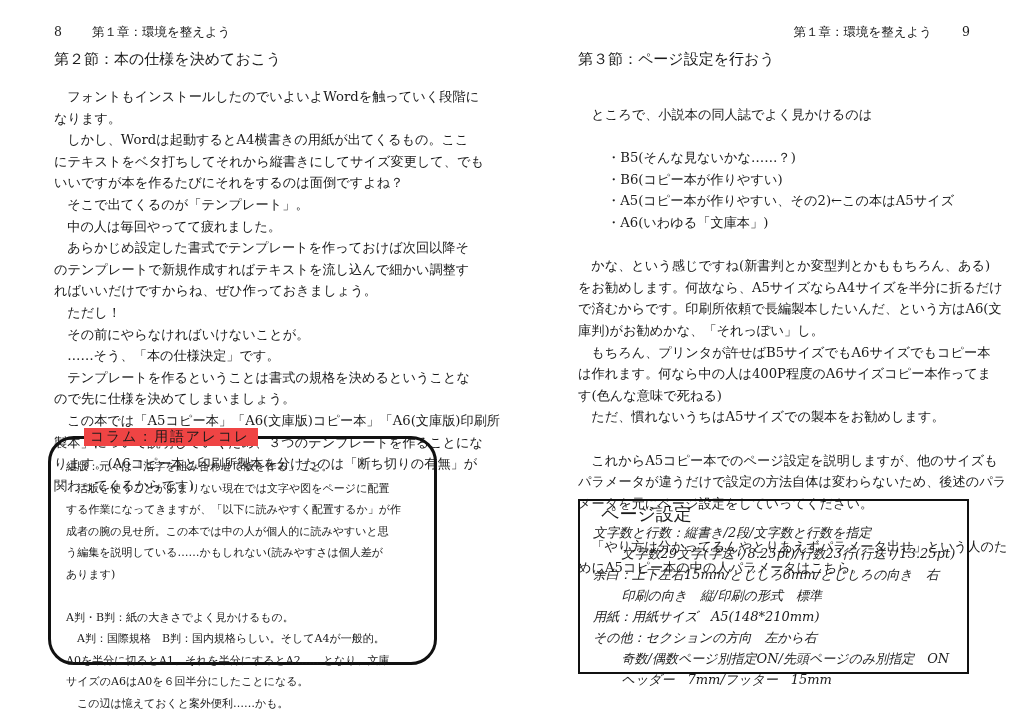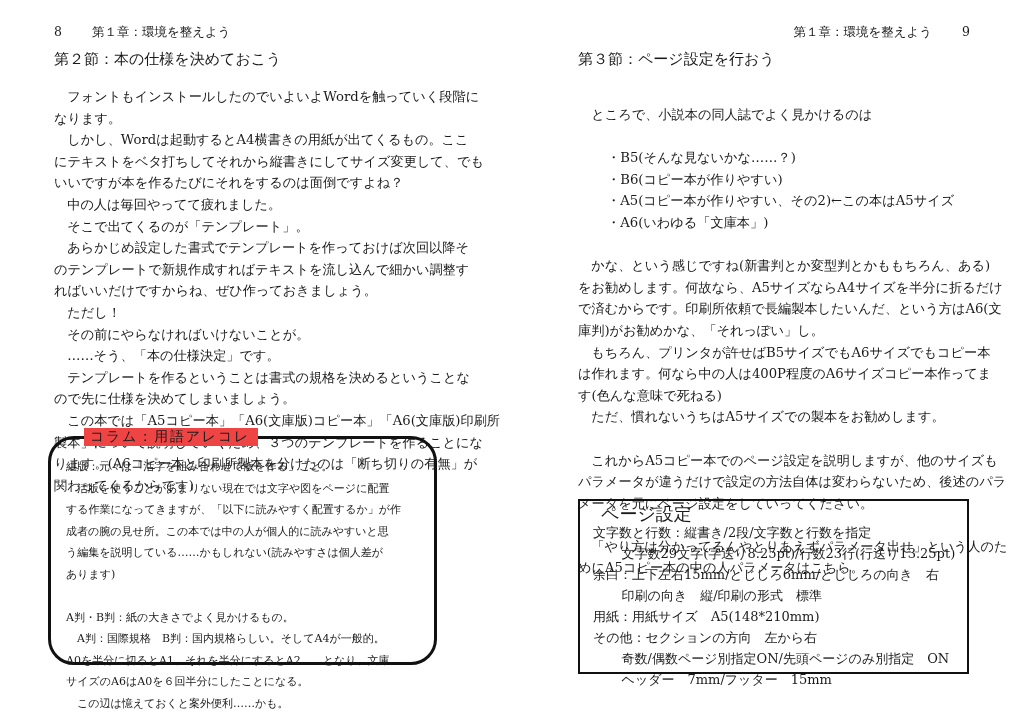--- a/index.html
+++ b/index.html
@@ -26,42 +26,42 @@
     position:absolute; left:68px; top:428px; background:#ef4444; padding:0 8px 0 6px;
     font-size:13.8px; letter-spacing:2px; white-space:nowrap;margin-left:16px;
   }
   .column-body { position:absolute; left:66px; top:456px; font-size:11px; line-height:21.5px; }
   .column-body p { margin:0; white-space:nowrap; }
   .setting-box {
     position:absolute; left:578px; top:499px; width:391px; height:175px;
     border:2px solid #111; box-sizing:border-box;
   }
   .setting-title { position:absolute; left:601px; top:502px; font-size:18px; white-space:nowrap; }
-  .setting-body { position:absolute; left:593px; top:522px; font-size:13px; line-height:21px; }
+  .setting-body { position:absolute; left:593px; top:522px; font-size:13px; line-height:21px;font-style:italic; }
   .setting-body p { margin:0; white-space:nowrap; }
 </style>
 </head>
 <body>
 
 <div class="page page-left">
   <div class="hdr" style="left:54px;">
     <span class="num">8</span>
     <span style="display:inline-block;width:22px;"></span>
     <span>第１章：環境を整えよう</span>
   </div>
   <div class="section-title" style="left:54px;top:50px;">第２節：本の仕様を決めておこう</div>
 
   <div class="body-text" style="left:54px;top:86px;">
     <p class="ind">フォントもインストールしたのでいよいよWordを触っていく段階に</p>
     <p>なります。</p>
     <p class="ind">しかし、Wordは起動するとA4横書きの用紙が出てくるもの。ここ</p>
     <p>にテキストをベタ打ちしてそれから縦書きにしてサイズ変更して、でも</p>
     <p>いいですが本を作るたびにそれをするのは面倒ですよね？</p>
+    <p class="ind">そこで出てくるのが「テンプレート」。</p>
     <p class="ind">中の人は毎回やってて疲れました。</p>
-    <p class="ind">そこで出てくるのが「テンプレート」。</p>
     <p class="ind">あらかじめ設定した書式でテンプレートを作っておけば次回以降そ</p>
     <p>のテンプレートで新規作成すればテキストを流し込んで細かい調整す</p>
     <p>ればいいだけですからね、ぜひ作っておきましょう。</p>
     <p class="ind">ただし！</p>
     <p class="ind">その前にやらなければいけないことが。</p>
     <p class="ind">……そう、「本の仕様決定」です。</p>
     <p class="ind">テンプレートを作るということは書式の規格を決めるということな</p>
     <p>ので先に仕様を決めてしまいましょう。</p>
     <p class="ind">この本では「A5コピー本」「A6(文庫版)コピー本」「A6(文庫版)印刷所</p>
     <p>製本」について説明していくため、３つのテンプレートを作ることにな</p>

